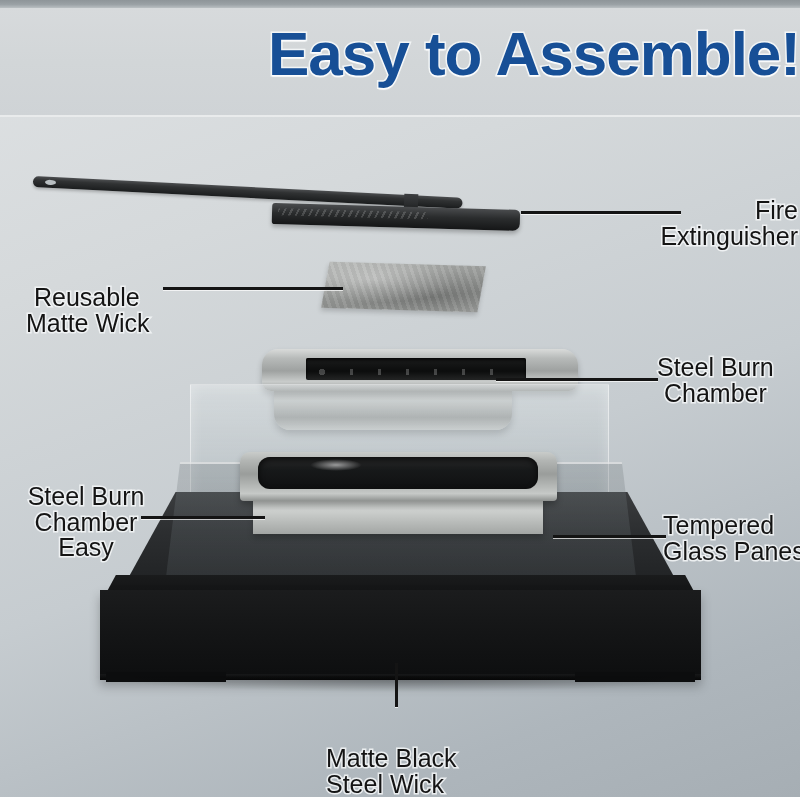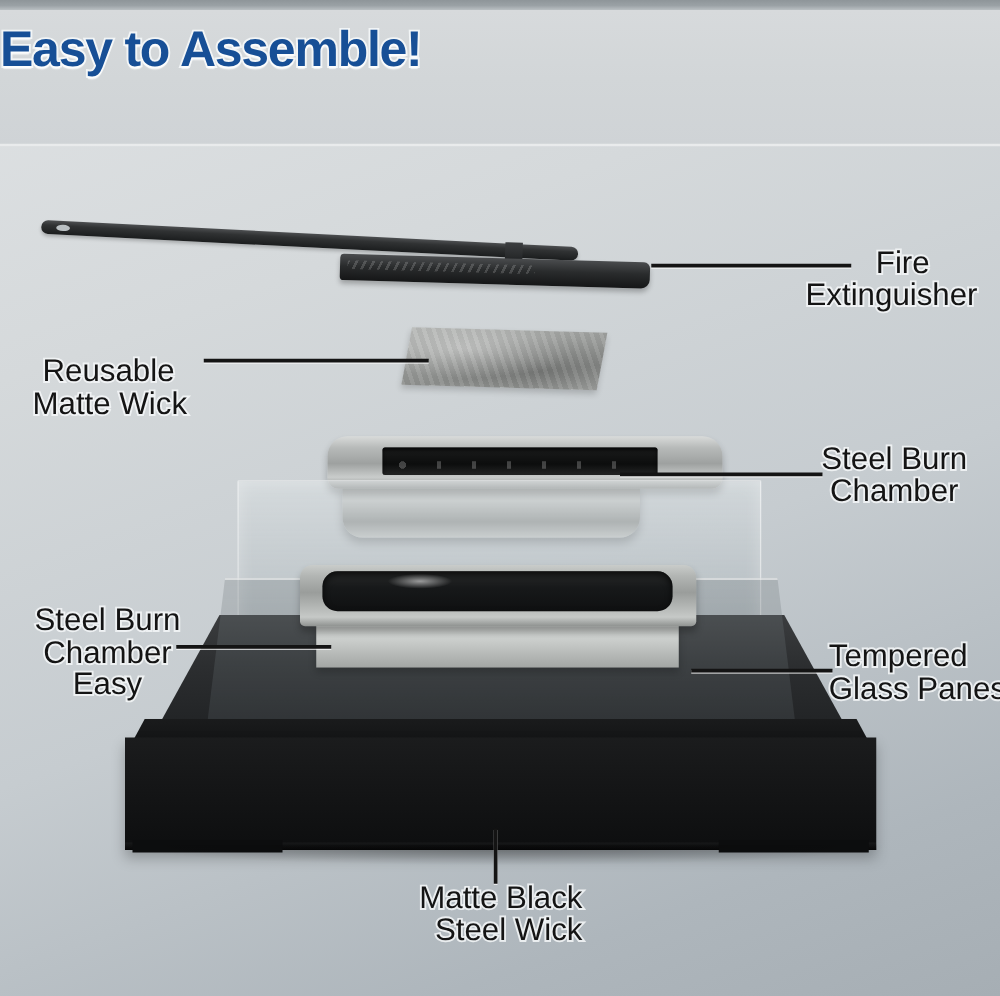--- a/index.html
+++ b/index.html
@@ -26,22 +26,22 @@
   .title-band {
     position: absolute; left: 0; top: 8px; width: 800px; height: 109px;
     background: linear-gradient(180deg, #d7dadc 0%, #d2d6d8 50%, #cfd3d6 100%);
   }
   .title-band:after {
     content: ""; position: absolute; left: 0; bottom: 0; width: 800px; height: 2px;
     background: rgba(255,255,255,0.55);
   }
   .poster-title {
     position: absolute; left: 0; top: 18px; width: 800px;
-    text-align: left;
-    font-size: 40px;
+    text-align: right;
+    font-size: 62px;
     font-weight: bold;
     letter-spacing: -1px;
     color: #174f96;
     -webkit-text-stroke: 3px #f2f5f6;
     paint-order: stroke fill;
     text-shadow: 0 2px 1px rgba(255,255,255,0.75);
     white-space: nowrap;
   }
 
   
@@ -50,28 +50,28 @@
     color: #141414;
     font-size: 25px;
     font-weight: normal;
     line-height: 1.02;
     -webkit-text-stroke: 3px rgba(245,247,248,0.85);
     paint-order: stroke fill;
     white-space: nowrap;
   }
   .callout span { display: block; }
 
-  .lbl-fire        { right: 18px; top: 198px; text-align: center; }
+  .lbl-fire        { right: 2px; top: 198px; text-align: right; }
   .lbl-fire .l1    { padding-left: 18px; }
   .lbl-wick        { left: 26px; top: 265px; text-align: left; }
   .lbl-wick .l1    { padding-left: 8px; margin-top: 20px; }
   .lbl-burn        { left: 657px; top: 355px; text-align: center; }
   .lbl-case        { left: 22px; top: 484px; text-align: center; width: 128px; }
   .lbl-glass       { left: 663px; top: 513px; text-align: left; }
-  .lbl-base        { left: 326px; top: 706px; text-align: right; width: 140px; }
+  .lbl-base        { left: 326px; top: 746px; text-align: left; width: 140px; }
 
   
   .leader {
     position: absolute;
     background: #141414;
     box-shadow: 0 1px 0 rgba(255,255,255,0.7);
   }
   .leader-h { height: 3px; }
   .leader-v { width: 3px; }
 

